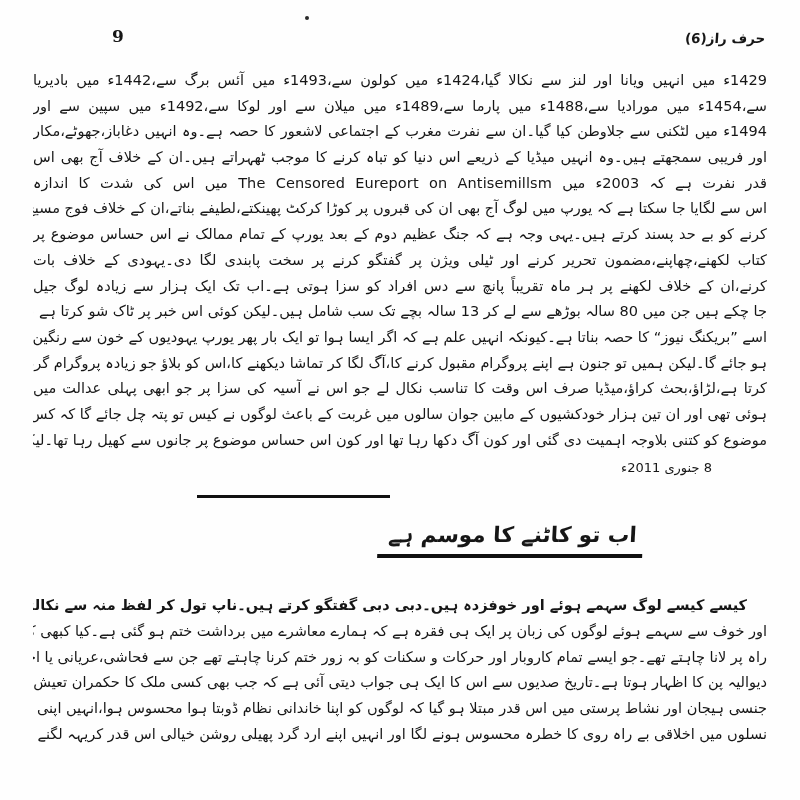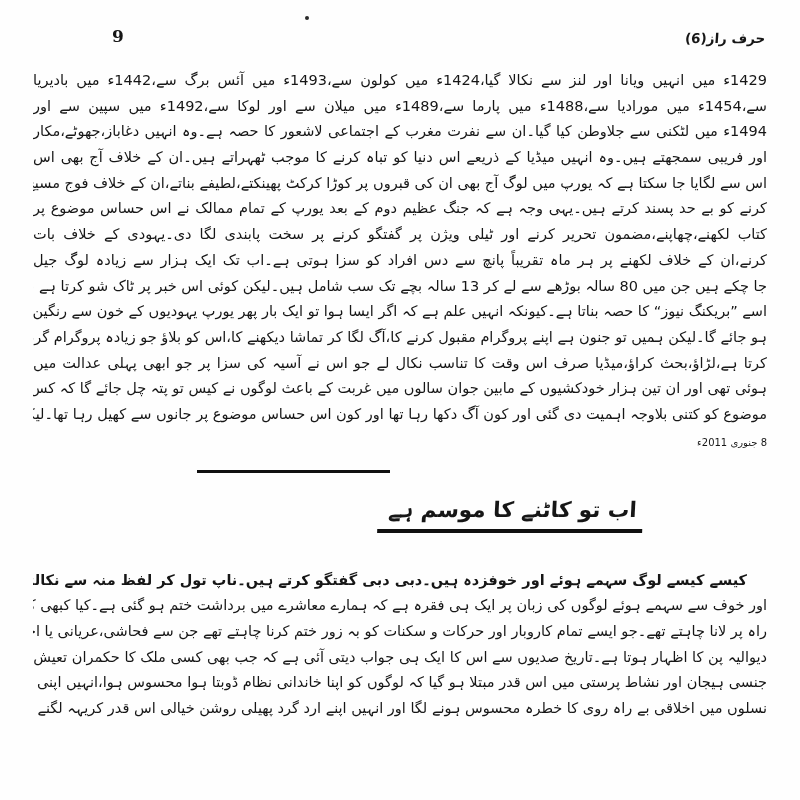--- a/index.html
+++ b/index.html
@@ -37,23 +37,23 @@
     font-size:14.5px;
     text-align:justify;
     text-align-last:justify;
     overflow:hidden;
     white-space:nowrap;
     letter-spacing:0.1px;
   }
   .article-1{margin-top:12px;}
   .section-2 .line:first-child{padding-right:20px;font-weight:bold;}
   .date-line{
-    direction:rtl;text-align:right;
+    direction:rtl;text-align:center;
     padding-left:533px;
-    font-size:10px;height:26px;line-height:26px;
+    font-size:13px;height:26px;line-height:26px;
     margin-top:2px;
     white-space:nowrap;
   }
   .divider{
     width:193px;height:3px;background:#101010;
     margin:14px 377px 0 0; 
   }
   .heading-wrap{margin-top:24px;text-align:right;height:50px;}
   .section-heading{
     display:inline-block;
@@ -74,20 +74,21 @@
     <span class="ink-dot"></span>
     <span class="page-number">9</span>
     <span class="book-title">حرف راز(6)</span>
   </div>
 
   <div class="para article-1">
       <div class="line">1429ء میں انہیں ویانا اور لنز سے نکالا گیا،1424ء میں کولون سے،1493ء میں آئس برگ سے،1442ء میں بادیریا</div>
       <div class="line">سے،1454ء میں مورادیا سے،1488ء میں پارما سے،1489ء میں میلان سے اور لوکا سے،1492ء میں سپین سے اور</div>
       <div class="line">1494ء میں لٹکنی سے جلاوطن کیا گیا۔ان سے نفرت مغرب کے اجتماعی لاشعور کا حصہ ہے۔وہ انہیں دغاباز،جھوٹے،مکار</div>
       <div class="line">اور فریبی سمجھتے ہیں۔وہ انہیں میڈیا کے ذریعے اس دنیا کو تباہ کرنے کا موجب ٹھہراتے ہیں۔ان کے خلاف آج بھی اس</div>
+      <div class="line">قدر نفرت ہے کہ 2003ء میں The Censored Eureport on Antisemillsm میں اس کی شدت کا اندازہ</div>
       <div class="line">اس سے لگایا جا سکتا ہے کہ یورپ میں لوگ آج بھی ان کی قبروں پر کوڑا کرکٹ پھینکتے،لطیفے بناتے،ان کے خلاف فوج مسیج</div>
       <div class="line">کرنے کو بے حد پسند کرتے ہیں۔یہی وجہ ہے کہ جنگ عظیم دوم کے بعد یورپ کے تمام ممالک نے اس حساس موضوع پر</div>
       <div class="line">کتاب لکھنے،چھاپنے،مضمون تحریر کرنے اور ٹیلی ویژن پر گفتگو کرنے پر سخت پابندی لگا دی۔یہودی کے خلاف بات</div>
       <div class="line">کرنے،ان کے خلاف لکھنے پر ہر ماہ تقریباً پانچ سے دس افراد کو سزا ہوتی ہے۔اب تک ایک ہزار سے زیادہ لوگ جیل</div>
       <div class="line">جا چکے ہیں جن میں 80 سالہ بوڑھے سے لے کر 13 سالہ بچے تک سب شامل ہیں۔لیکن کوئی اس خبر پر ٹاک شو کرتا ہے نہ</div>
       <div class="line">اسے ”بریکنگ نیوز“ کا حصہ بناتا ہے۔کیونکہ انہیں علم ہے کہ اگر ایسا ہوا تو ایک بار پھر یورپ یہودیوں کے خون سے رنگین</div>
       <div class="line">ہو جائے گا۔لیکن ہمیں تو جنون ہے اپنے پروگرام مقبول کرنے کا،آگ لگا کر تماشا دیکھنے کا،اس کو بلاؤ جو زیادہ پروگرام گرم</div>
       <div class="line">کرتا ہے،لڑاؤ،بحث کراؤ،میڈیا صرف اس وقت کا تناسب نکال لے جو اس نے آسیہ کی سزا پر جو ابھی پہلی عدالت میں</div>
       <div class="line">ہوئی تھی اور ان تین ہزار خودکشیوں کے مابین جوان سالوں میں غربت کے باعث لوگوں نے کیس تو پتہ چل جائے گا کہ کس</div>
       <div class="line">موضوع کو کتنی بلاوجہ اہمیت دی گئی اور کون آگ دکھا رہا تھا اور کون اس حساس موضوع پر جانوں سے کھیل رہا تھا۔لیکن کیا</div>

